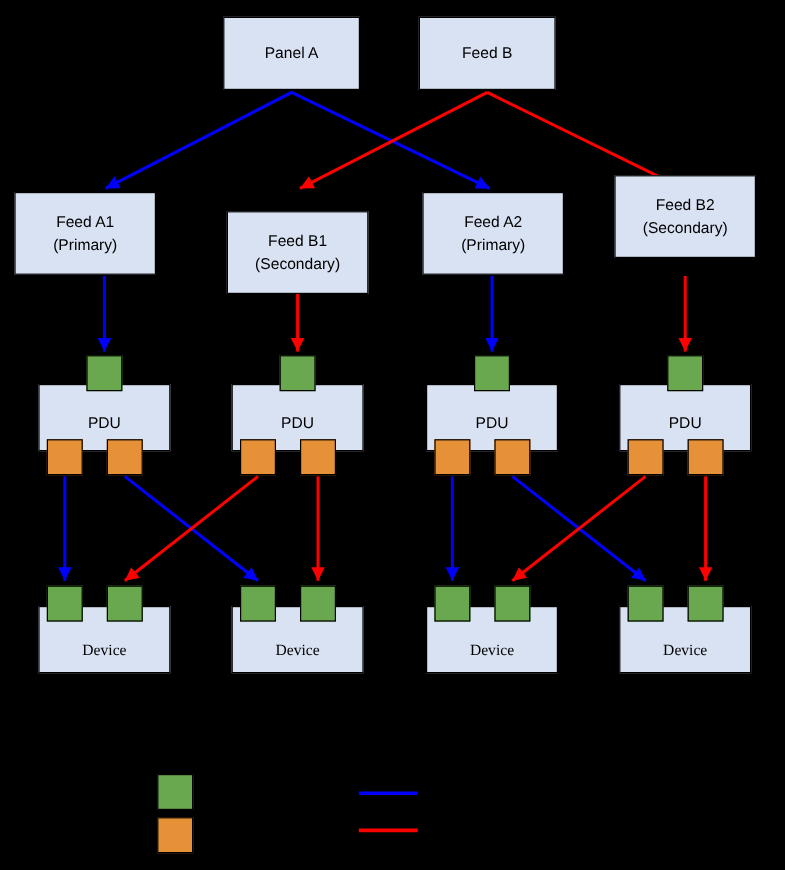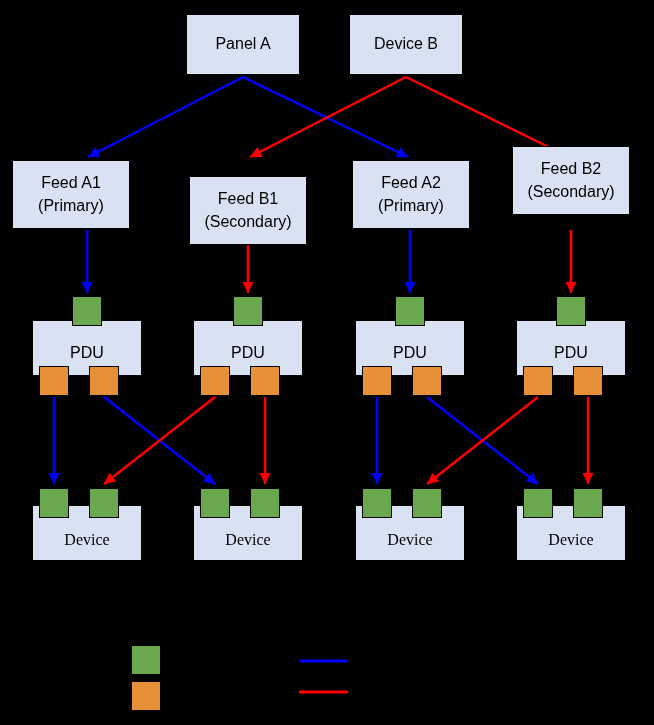--- a/index.html
+++ b/index.html
@@ -6,21 +6,21 @@
   .stage {
     position: relative; width: 654px; height: 725px;
     background: #000; font-family: "Liberation Sans", sans-serif;
     overflow: hidden;
   }
   .arrows { position: absolute; left: 0; top: 0; }
   .box {
     position: absolute; background: #d9e2f3; border: 1.5px solid #000;
     box-sizing: border-box; display: flex; flex-direction: column;
     align-items: center; justify-content: center;
-    color: #000; font-size: 16px; text-align: center; line-height: 1.4;
+    color: #000; font-size: 13px; text-align: center; line-height: 1.4;
     z-index: 2;
   }
   .pdu-box { padding-top: 10px; }
   .device-box { justify-content: flex-end; padding-bottom: 9px; font-family: Liberation Serif, serif; }
   .port {
     position: absolute; width: 30px; height: 30px;
     border: 1.5px solid #000; box-sizing: border-box; z-index: 3;
   }
   .port.green { background: #6aa84f; }
   .port.orange { background: #e69138; }
@@ -69,21 +69,21 @@
     <line class="r" x1="588" y1="397" x2="588" y2="484" marker-end="url(#mr)"></line>
 
     <line class="b legend-line" x1="299" y1="661" x2="348" y2="661"></line>
     <line class="r legend-line" x1="299" y1="692" x2="348" y2="692"></line>
   </svg>
 
   <div class="box" style="left:186px;top:14px;width:114px;height:61px">
     <span>Panel A</span>
   </div>
   <div class="box" style="left:349px;top:14px;width:114px;height:61px">
-    <span>Device B</span>
+    <span>Feed B</span>
   </div>
 
   <div class="box" style="left:12px;top:160px;width:118px;height:69px">
     <span>Feed A1</span>
     <span>(Primary)</span>
   </div>
   <div class="box" style="left:189px;top:176px;width:118px;height:69px">
     <span>Feed B1</span>
     <span>(Secondary)</span>
   </div>

